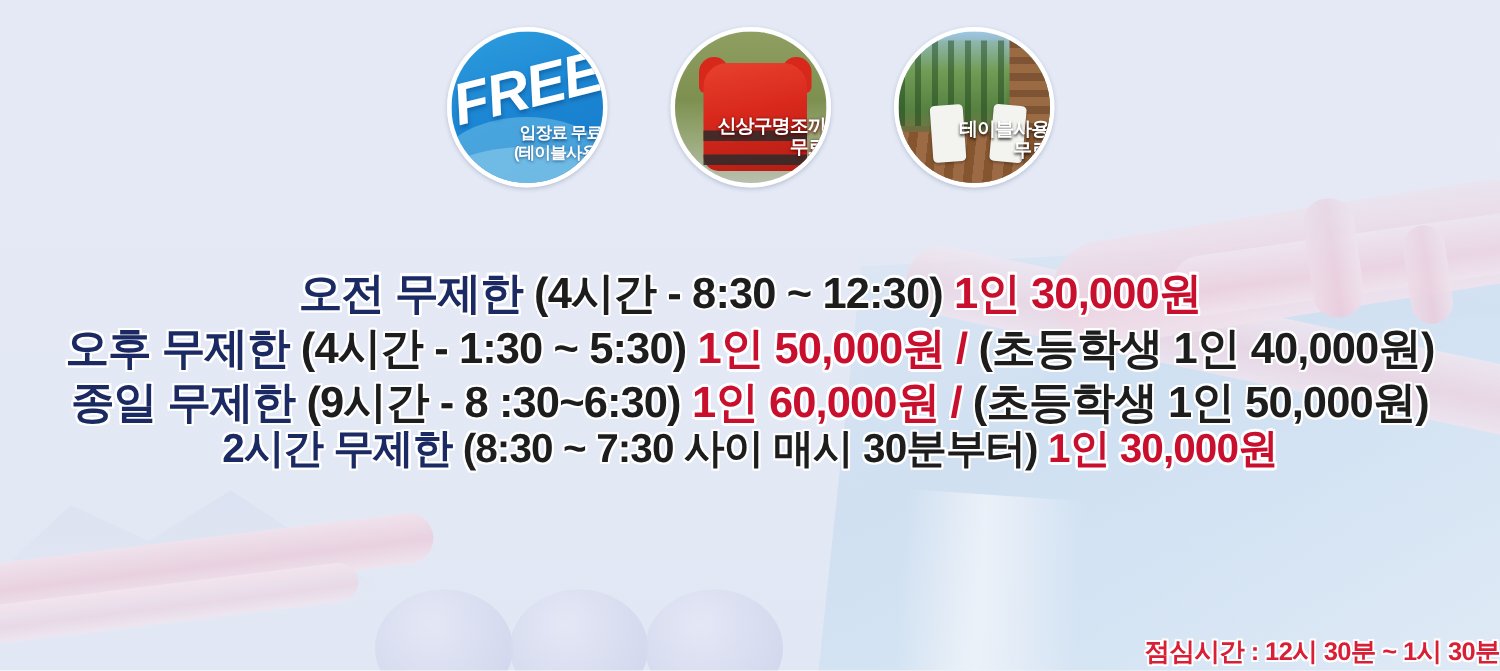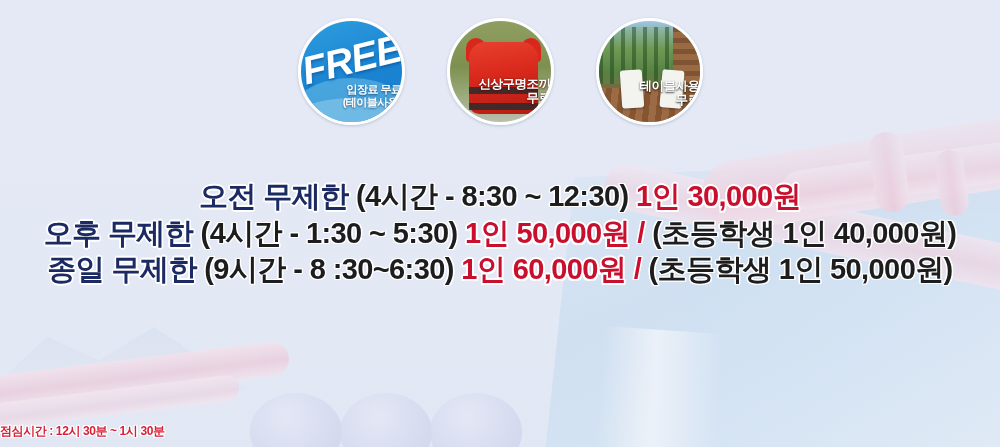--- a/index.html
+++ b/index.html
@@ -355,23 +355,23 @@
     color: #c8102e;
     font-weight: 700;
     text-shadow:
       -1.4px -1.4px 0 #fff, 1.4px -1.4px 0 #fff,
       -1.4px  1.4px 0 #fff, 1.4px  1.4px 0 #fff;
   }
 
   .lunch-note {
     position: absolute;
     left: 0; right: 0; top: 423px;
-    text-align: left;
+    text-align: right;
     z-index: 6;
-    font-size: 12px;
+    font-size: 17px;
     font-weight: 700;
     color: #d81f35;
     letter-spacing: -.4px;
     text-shadow:
       -1.1px -1.1px 0 #fff, 1.1px -1.1px 0 #fff,
       -1.1px  1.1px 0 #fff, 1.1px  1.1px 0 #fff,
        0 -1.2px 0 #fff, 0 1.2px 0 #fff,
       -1.2px 0 0 #fff, 1.2px 0 0 #fff;
   }
 </style>
@@ -460,19 +460,24 @@
     </div>
 
     <div class="price-line">
       <span class="t-label">종일 무제한</span>
       <span class="t-paren">(9시간 - 8 :30~6:30)</span>
       <span class="t-price">1인 60,000원</span>
       <span class="t-sep">/</span>
       <span class="t-paren">(초등학생 1인 50,000원)</span>
     </div>
 
+    <div class="price-line">
+      <span class="t-label">2시간 무제한</span>
+      <span class="t-paren">(8:30 ~ 7:30 사이 매시 30분부터)</span>
+      <span class="t-price">1인 30,000원</span>
+    </div>
 
 
   </div>
 
   <div class="lunch-note">점심시간 : 12시 30분 ~ 1시 30분</div>
 
 </div>
 
 </body></html>

